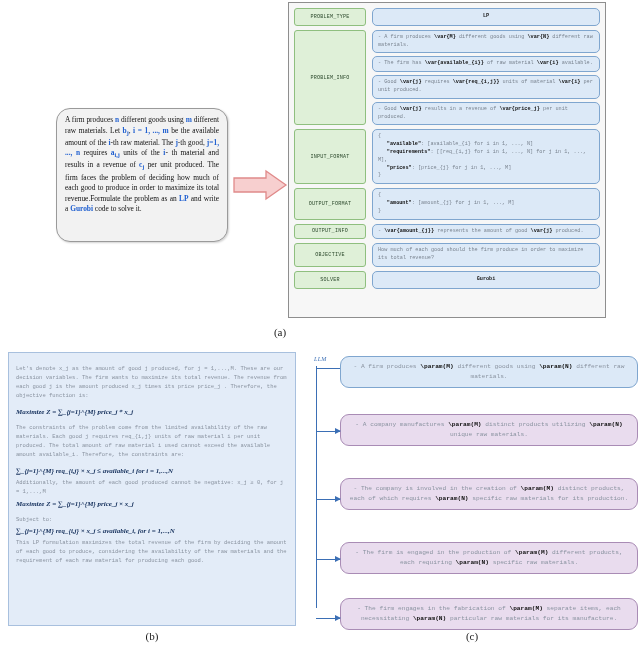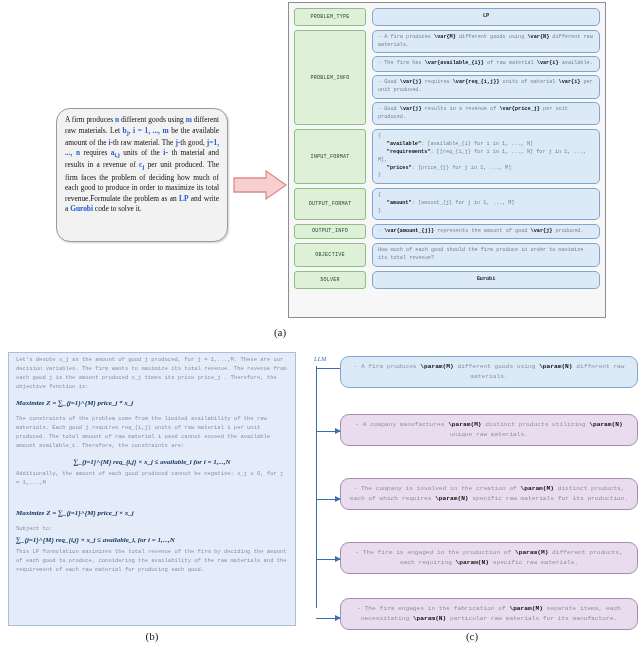--- a/index.html
+++ b/index.html
@@ -37,21 +37,21 @@
         padding:3px 5px;box-sizing:border-box;
         font-family:"Liberation Mono",monospace;font-size:5.2px;
         line-height:1.5;color:#7a8490;}
   .vbox.center{text-align:center;color:#1a1a1a;font-weight:bold;padding:4px 5px;}
   .vbox.plain{color:#7a8490;}
   .vbox b{color:#111;font-weight:bold;}
 
   
   #panel-b{position:absolute;left:8px;top:352px;width:288px;height:274px;
            background:#e3ecf8;border:1px solid #a8c0de;box-sizing:border-box;
-           padding:3px 7px;overflow:hidden;
+           padding:12px 7px;overflow:hidden;
            font-family:"Liberation Mono",monospace;font-size:5.5px;
            line-height:1.62;color:#8a93a0;}
   #panel-b p{margin:0 0 6px 0;}
   #panel-b .math{font-family:"Liberation Serif",serif;font-style:italic;
                  font-weight:bold;color:#15305c;font-size:7px;}
 
   
   #panel-c{position:absolute;left:304px;top:352px;width:336px;height:274px;}
   .llm-label{position:absolute;left:10px;top:4px;
              font-family:"Liberation Serif",serif;font-style:italic;
@@ -136,23 +136,23 @@
       </div>
     </div>
 </div>
 
 <div class="caption" style="left:260px;top:326px;">(a)</div>
 
 <div id="panel-b">
     <p>Let's denote x_j as the amount of good j produced, for j = 1,...,M. These are our decision variables. The firm wants to maximize its total revenue. The revenue from each good j is the amount produced x_j times its price price_j . Therefore, the objective function is:</p>
     <p class="math" style="margin-top: 2px;">Maximize Z = ∑_{j=1}^{M} price_j * x_j</p>
     <p style="margin-top: 4px;">The constraints of the problem come from the limited availability of the raw materials. Each good j requires req_{i,j} units of raw material i per unit produced. The total amount of raw material i used cannot exceed the available amount available_i. Therefore, the constraints are:</p>
-    <p class="math" style="margin: 0px 0px 2px; text-align: center;">∑_{j=1}^{M} req_{i,j} × x_j ≤ available_i  for i = 1,...,N</p>
+    <p class="math" style="margin: 0px 0px 2px;">∑_{j=1}^{M} req_{i,j} × x_j ≤ available_i  for i = 1,...,N</p>
     <p style="margin: 0px 0px 2px;">Additionally, the amount of each good produced cannot be negative: x_j ≥ 0, for j = 1,...,M</p>
-    <p class="math" style="margin-top: 20px;">Maximize Z = ∑_{j=1}^{M} price_j × x_j</p>
+    <p class="math" style="margin-top: 2px;">Maximize Z = ∑_{j=1}^{M} price_j × x_j</p>
     <p style="margin: 0px 0px 1px;">Subject to:</p>
     <p class="math" style="margin: 0px 0px 2px;">∑_{j=1}^{M} req_{i,j} × x_j ≤ available_i,  for i = 1,...,N</p>
     <p>This LP formulation maximizes the total revenue of the firm by deciding the amount of each good to produce, considering the availability of the raw materials and the requirement of each raw material for producing each good.</p>
   </div>
 
 <div class="caption" style="left:132px;top:630px;">(b)</div>
 
 <div id="panel-c">
   <div class="llm-label">LLM</div>
   <div class="trunk"></div>

